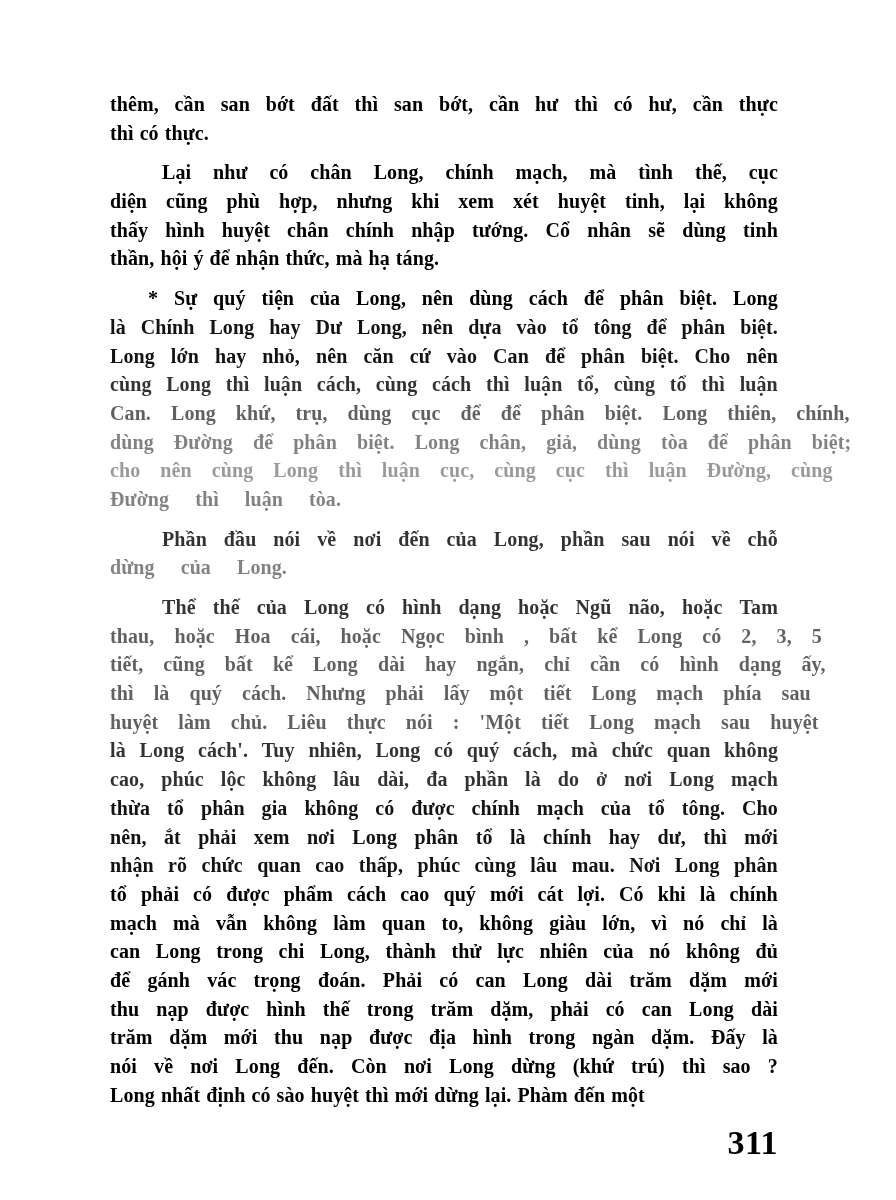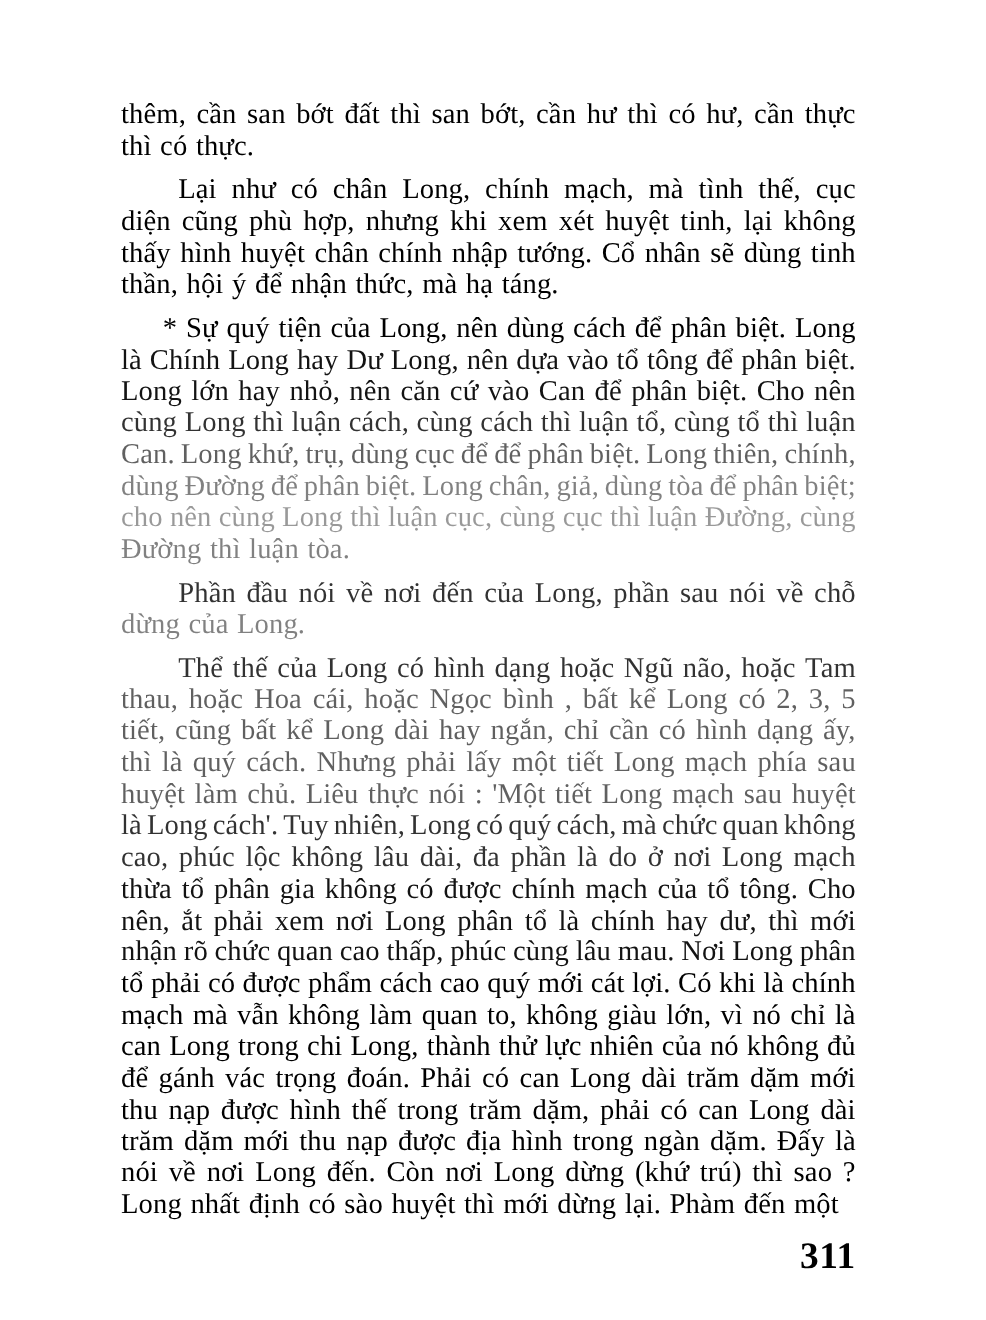--- a/index.html
+++ b/index.html
@@ -27,24 +27,25 @@
   }
   .para.gap {
     margin-top: 11px;
   }
   
   .line {
     display: flex;
     width: 100%;
     height: 28.7px;
     line-height: 28.7px;
-    font-size: 26px;
+    font-size: 20px;
     letter-spacing: 0.1px;
     white-space: pre;
     overflow: visible;
+    font-weight: bold;
   }
   .line > span.w {
     display: inline-block;
   }
   
   .line.just {
     justify-content: space-between;
   }
   
   .line.last {
@@ -65,21 +66,21 @@
 
   
   .f0  { opacity: 1;    }
   .f1  { opacity: 0.92; }
   .f2  { opacity: 0.80; }
   .f3  { opacity: 0.66; }
   .f4  { opacity: 0.52; }
   .f5  { opacity: 0.42; }
 
   
-  .fade-soft { filter: contrast(0.88); }
+  .fade-soft { filter: contrast(0.88); gap: 20px; }
 
   .pagenum {
     position: absolute;
     right: 118px;
     bottom: 38px;
     font-size: 34px;
     font-family: "Liberation Serif", "DejaVu Serif", serif;
     font-weight: 700;
     letter-spacing: 0.5px;
   }

